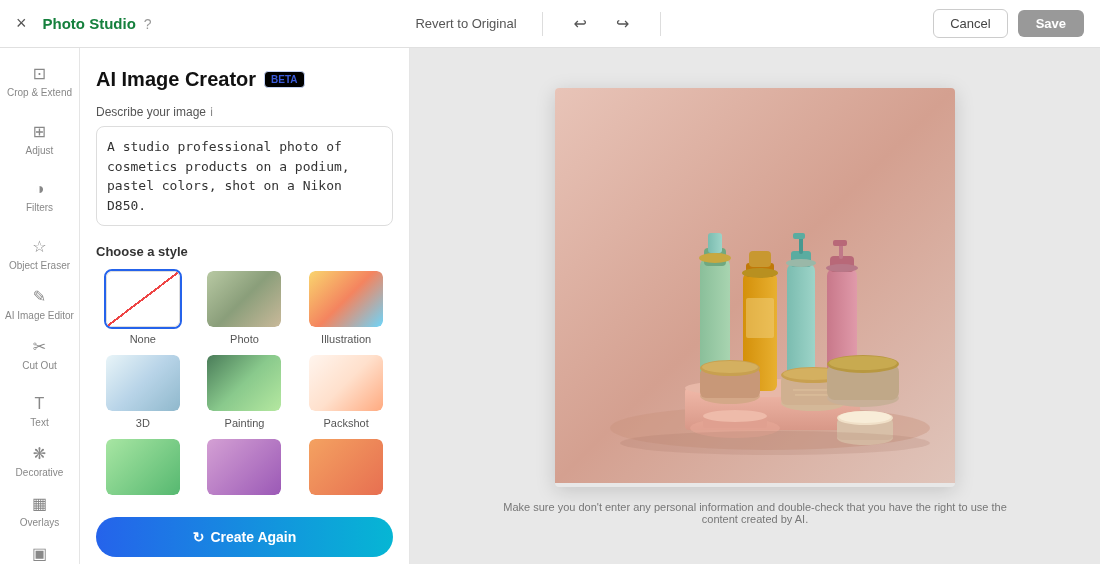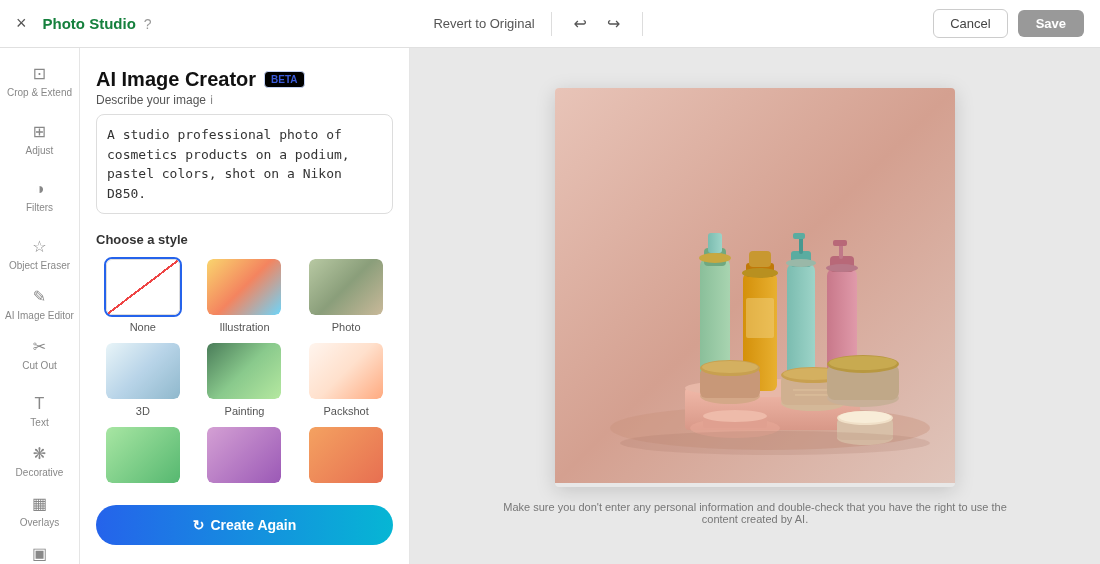--- a/index.html
+++ b/index.html
@@ -7,21 +7,21 @@
 
     
     .topbar {
       display: flex; align-items: center; justify-content: space-between;
       background: #fff; border-bottom: 1px solid #e0e0e0;
       height: 48px; padding: 0 16px; flex-shrink: 0; z-index: 10;
     }
     .topbar-left { display: flex; align-items: center; gap: 8px; }
     .topbar-title { font-size: 15px; font-weight: 600; color: #15803d; }
     .topbar-help { color: #999; font-size: 14px; cursor: pointer; }
-    .topbar-center { display: flex; align-items: center; gap: 8px; }
+    .topbar-center { display: flex; align-items: center; gap: 17px; }
     .topbar-revert { font-size: 13px; color: #555; cursor: pointer; }
     .topbar-divider { width: 1px; height: 24px; background: #ddd; margin: 0 8px; }
     .topbar-undo, .topbar-redo { background: none; border: none; cursor: pointer; color: #555; font-size: 16px; padding: 4px 6px; }
     .topbar-right { display: flex; align-items: center; gap: 10px; }
     .btn-cancel { background: none; border: 1px solid #ccc; border-radius: 6px; padding: 6px 16px; font-size: 13px; cursor: pointer; color: #444; }
     .btn-save { background: #999; border: none; border-radius: 6px; padding: 6px 18px; font-size: 13px; cursor: pointer; color: #fff; font-weight: 600; }
     .close-btn { background: none; border: none; cursor: pointer; color: #555; font-size: 18px; margin-right: 8px; }
 
     
     .main { display: flex; flex: 1; overflow: hidden; }
@@ -38,21 +38,21 @@
       font-size: 10px; gap: 4px;
     }
     .tool-icon { font-size: 16px; }
     .tool-divider { width: 60%; height: 1px; background: #eee; margin: 4px 0; }
 
     
     .panel {
       width: 330px; background: #fff; border-right: 1px solid #e5e5e5;
       padding: 20px 16px; overflow-y: auto; flex-shrink: 0;
     }
-    .panel-header { display: flex; align-items: center; gap: 8px; margin-bottom: 0; }
+    .panel-header { display: flex; align-items: center; gap: 8px; margin-bottom: 12px; }
     .panel-title { font-size: 20px; font-weight: 700; color: #111; }
     .beta-badge {
       background: #000000; color: #3b5bdb; font-size: 10px; font-weight: 700;
       border-radius: 4px; padding: 2px 6px; border: 1px solid #c5d3f5;
     }
     .describe-label { font-size: 12px; color: #555; margin-bottom: 6px; display: flex; align-items: center; gap: 4px; }
     .info-icon { color: #888; font-size: 12px; }
     .describe-textarea {
       width: 100%; height: 100px; border: 1px solid #ddd; border-radius: 8px;
       padding: 10px; font-size: 13px; color: #333; resize: none; outline: none;
@@ -206,30 +206,30 @@
 
       <div class="style-item">
         <div class="style-thumb selected">
           <div class="style-thumb-none"></div>
         </div>
         <span class="style-name">None</span>
       </div>
 
       <div class="style-item">
         <div class="style-thumb">
+          <div class="style-img thumb-photo"></div>
+        </div>
+        <span class="style-name">Photo</span>
+      </div>
+
+      <div class="style-item">
+        <div class="style-thumb">
           <div class="style-img thumb-illustration"></div>
         </div>
         <span class="style-name">Illustration</span>
-      </div>
-
-      <div class="style-item">
-        <div class="style-thumb">
-          <div class="style-img thumb-photo"></div>
-        </div>
-        <span class="style-name">Photo</span>
       </div>
 
       <div class="style-item">
         <div class="style-thumb">
           <div class="style-img thumb-3d"></div>
         </div>
         <span class="style-name">3D</span>
       </div>
 
       <div class="style-item">

